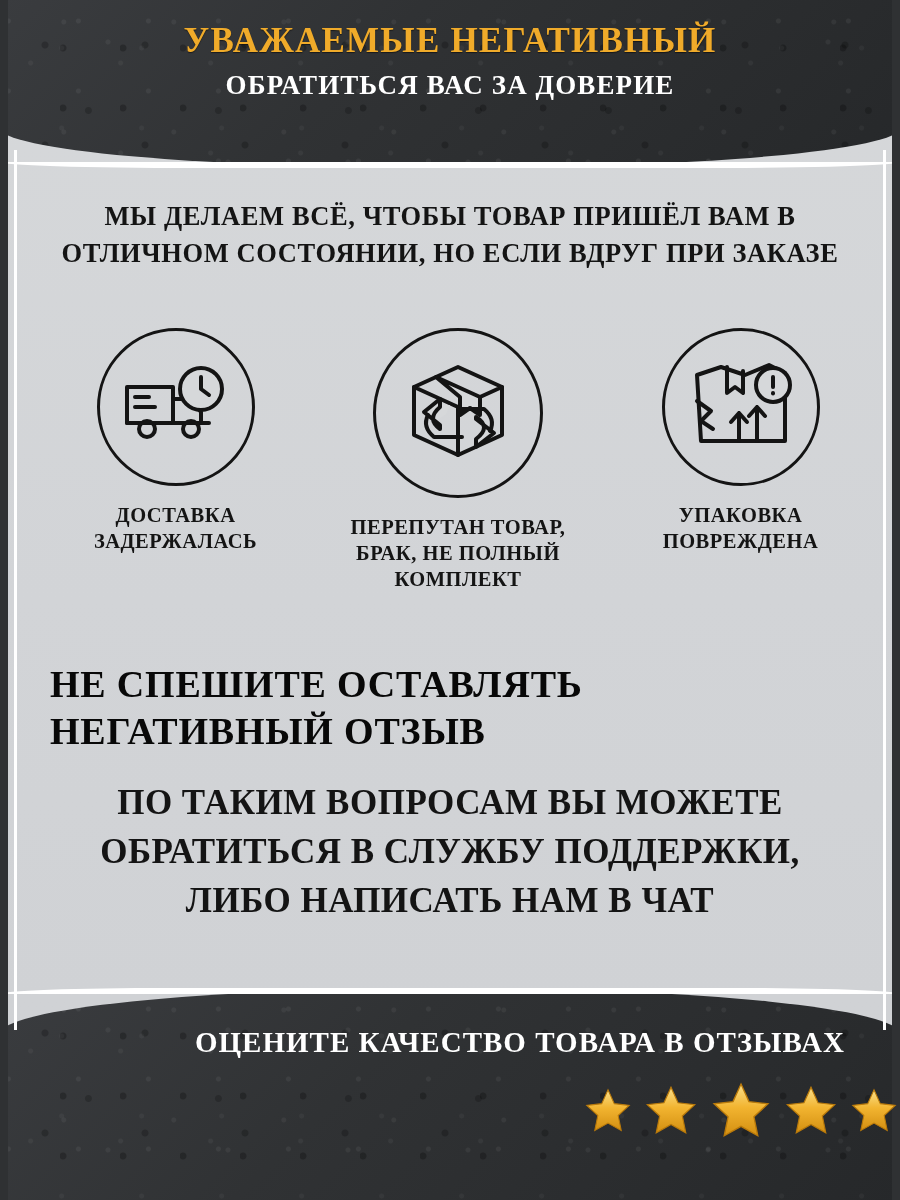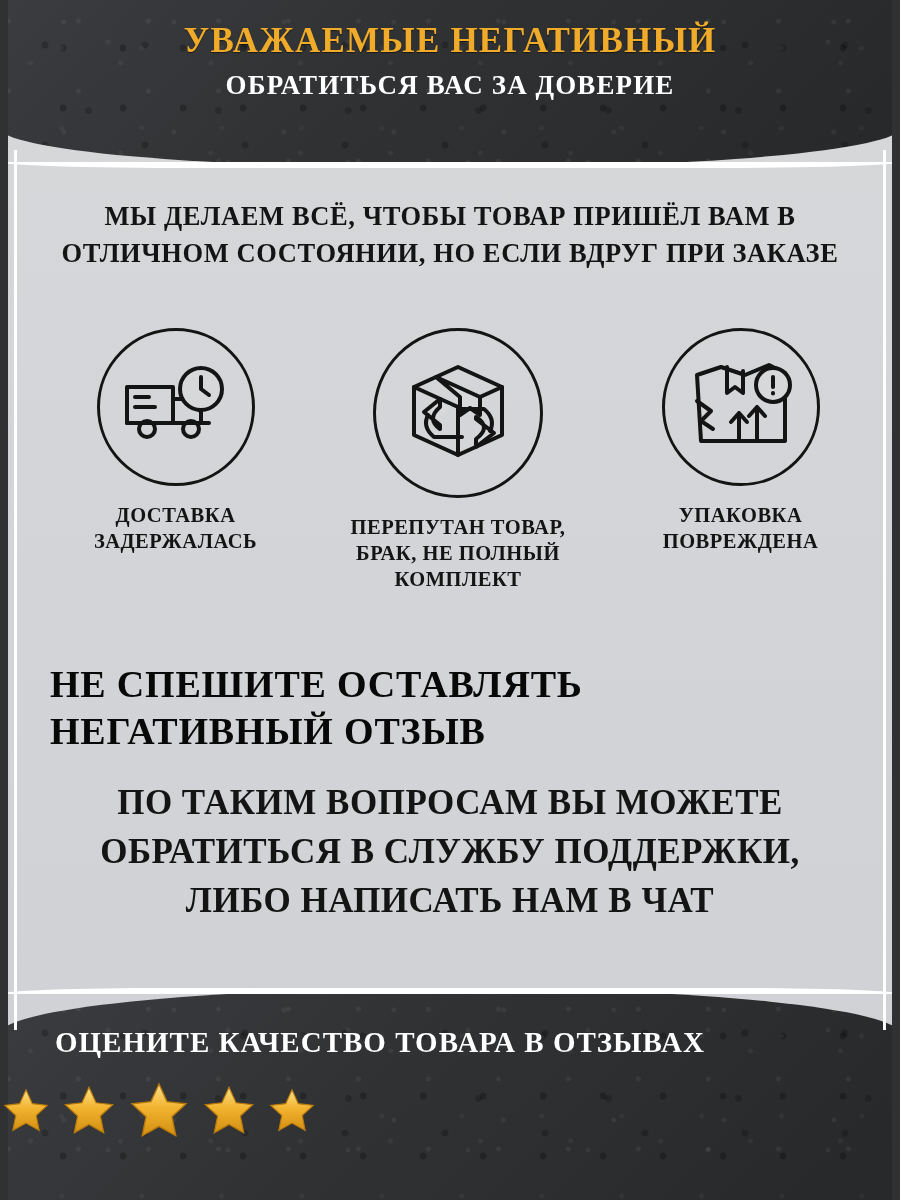--- a/index.html
+++ b/index.html
@@ -196,21 +196,21 @@
   
   .footer {
     position: absolute;
     bottom: 0;
     left: 0;
     width: 900px;
     height: 212px;
     z-index: 5;
     display: flex;
     flex-direction: column;
-    align-items: flex-start;
+    align-items: flex-end;
   }
   .footer-title {
     margin-top: 36px;
     width: 760px;
     text-align: center;
     font-size: 29px;
     font-weight: bold;
     letter-spacing: 1px;
     line-height: 1.3;
     color: #ffffff;

